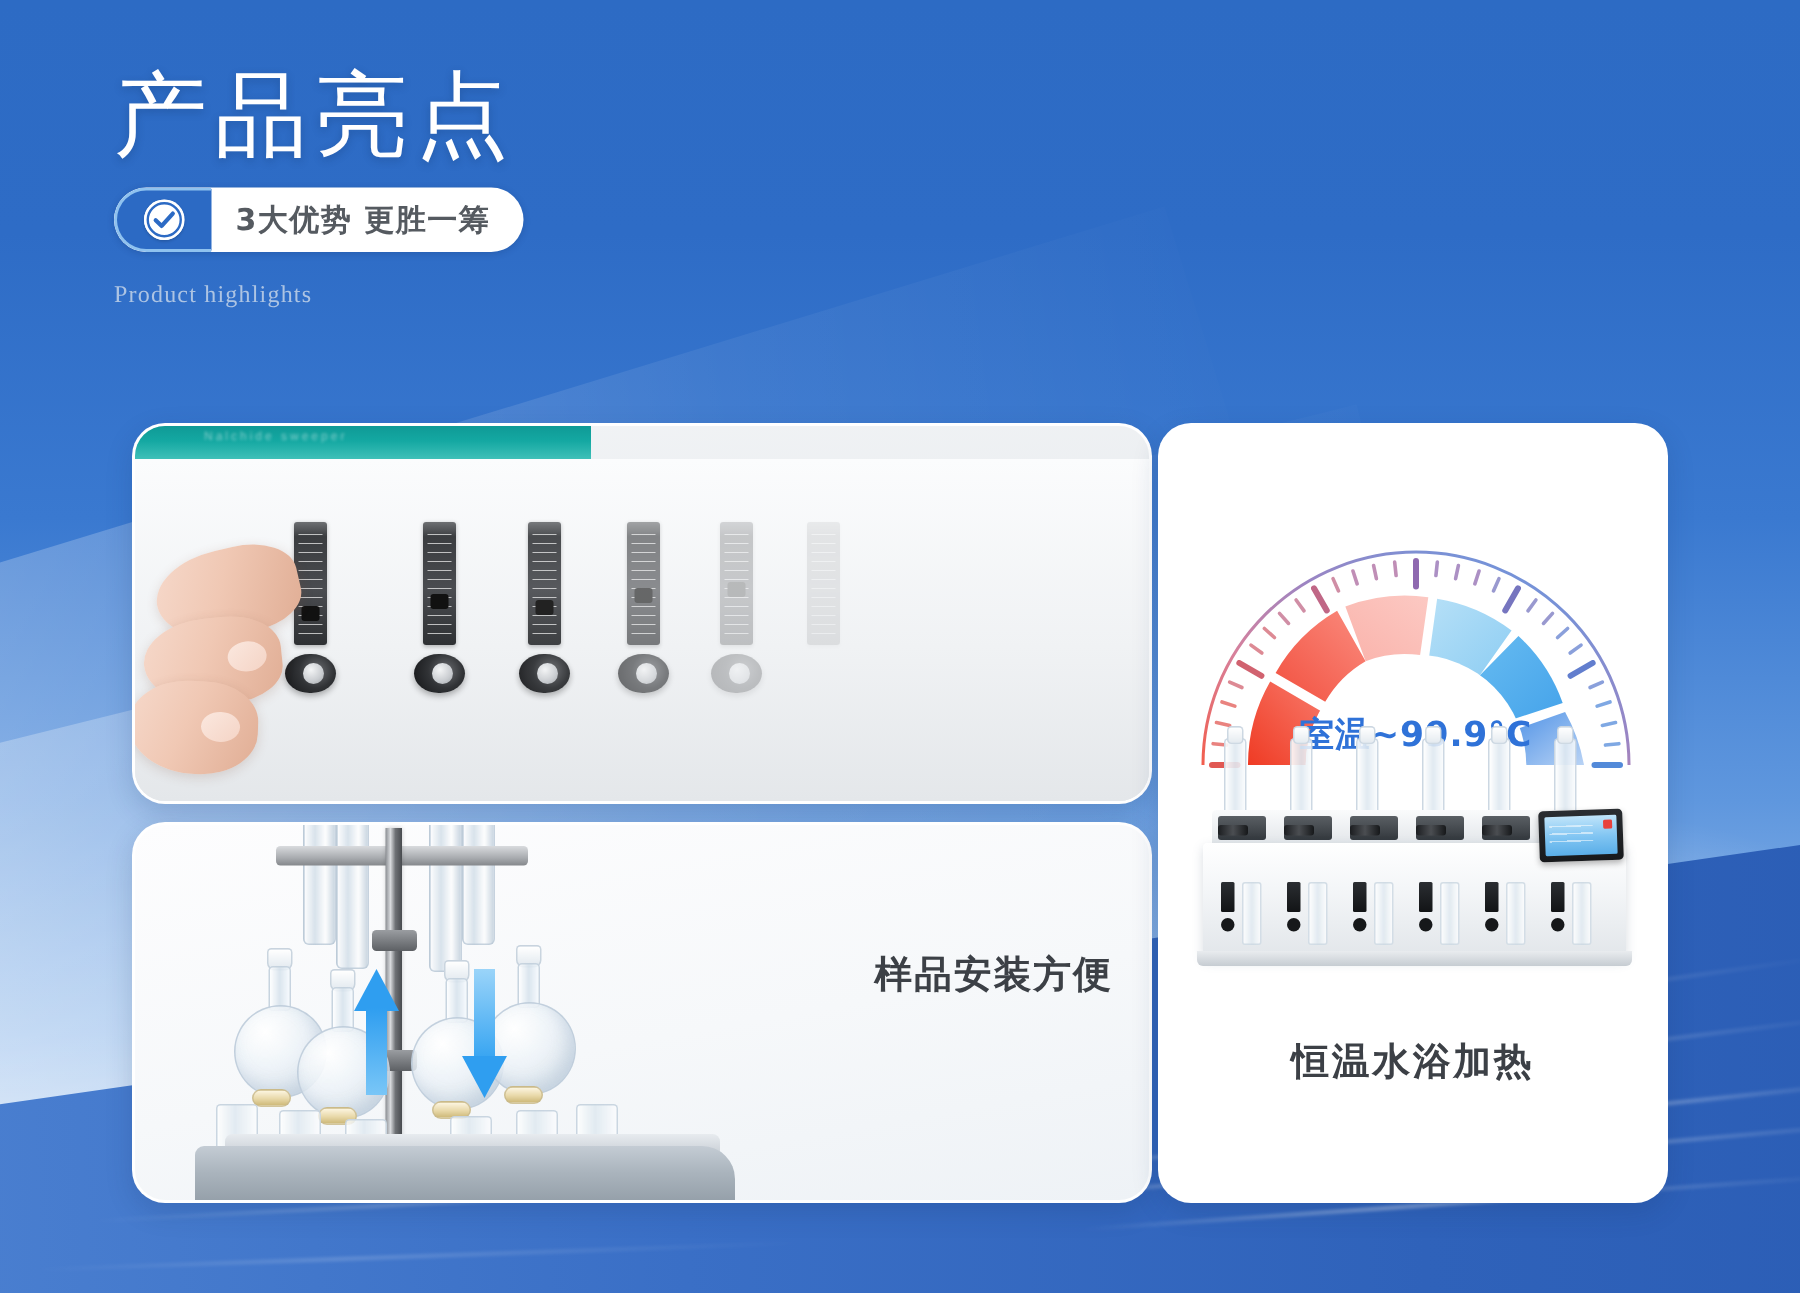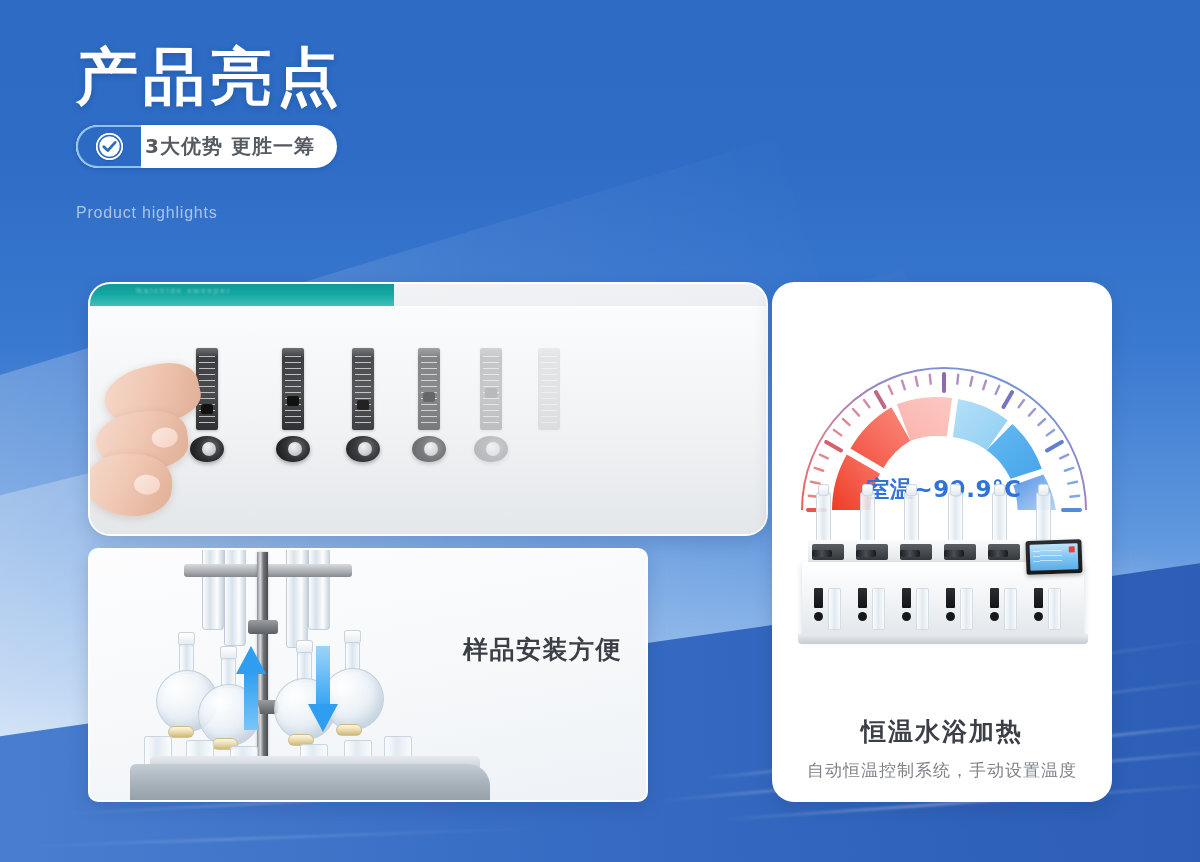--- a/index.html
+++ b/index.html
@@ -72,21 +72,21 @@
     position: absolute; right: -120px; top: 540px;
     width: 520px; height: 360px;
     background: radial-gradient(ellipse at center, rgba(255,255,255,0.45), rgba(255,255,255,0) 70%);
   }
 
   
   .header { position: absolute; left: 76px; top: 44px; z-index: 5; }
 
   .headline {
     font-size: 62px;
-    font-weight: bold;
+    font-weight: normal;
     color: #ffffff;
     letter-spacing: 5px;
     line-height: 1.05;
     text-shadow: 0 2px 6px rgba(15,45,95,0.28);
     font-family: "DejaVu Sans", "Liberation Sans", sans-serif;
   }
 
   .badge {
     display: inline-flex;
     align-items: stretch;
@@ -107,50 +107,50 @@
   }
   .check-circle {
     width: 27px; height: 27px; border-radius: 50%;
     background: radial-gradient(circle at 35% 30%, #ffffff 0%, #eef4fb 70%, #dce8f6 100%);
     display: flex; align-items: center; justify-content: center;
     box-shadow: 0 1px 2px rgba(0,0,0,0.18);
   }
   .check-circle svg { display: block; }
   .badge-text {
     display: flex; align-items: center;
-    padding: 0 22px 0 4px;
+    padding: 0 22px 0 16px;
     font-size: 20px;
     font-weight: bold;
     color: #555a60;
     letter-spacing: 1px;
     white-space: nowrap;
     font-family: "DejaVu Sans", "Liberation Sans", sans-serif;
   }
 
   .sub-en {
-    margin-top: 36px;
+    margin-top: 20px;
     font-size: 16px;
     letter-spacing: 0.8px;
     color: #adc4e3;
-    font-family: Liberation Sans, sans-serif;
+    font-family: Liberation Serif, serif;
   }
 
   
   .cards { position: absolute; left: 88px; top: 282px; z-index: 4; }
 
   .card {
     position: absolute;
     background: #ffffff;
     border-radius: 22px;
     border: 2px solid rgba(255,255,255,0.95);
     box-shadow: 0 6px 18px rgba(20,50,100,0.18);
     overflow: hidden;
   }
   .card-a { left: 0;   top: 0;   width: 680px; height: 254px; }
-  .card-b { left: 0;   top: 266px; width: 560px; height: 254px; border-radius: 10px; }
+  .card-b { left: 0;   top: 266px; width: 680px; height: 254px; }
   .card-c { left: 684px; top: 0;  width: 340px; height: 520px; }
 
   
   .photo-a {
     position: absolute; inset: 0;
     background: linear-gradient(175deg, #f2f4f6 0%, #e9ecef 45%, #dfe3e7 100%);
   }
   .teal-strip {
     position: absolute; left: 0; top: 0; width: 45%; height: 22px;
     background: linear-gradient(180deg, #0f9a96 0%, #14a8a2 45%, #3fc0b8 100%);
@@ -404,21 +404,21 @@
     background: repeating-linear-gradient(180deg, rgba(255,255,255,.55) 0 1px, rgba(0,0,0,0) 1px 5px);
   }
   .lcd-dot {
     position: absolute; right: 3px; top: 3px; width: 6px; height: 6px;
     background: #e8413c; border-radius: 1px;
   }
 
   .cap-c {
     position: absolute; left: 0; right: 0; top: 408px; text-align: center;
   }
-  .cap-c .cap-title { letter-spacing: 2px; margin-top: 24px; }
+  .cap-c .cap-title { letter-spacing: 2px; }
   .cap-c .cap-sub { margin-top: 12px; font-size: 17px; }
 </style>
 </head>
 <body>
 
 <div id="page">
 
   <div class="bg-layer">
     <div class="wave-diag-left"></div>
     <div class="wave-diag-left2"></div>
@@ -723,19 +723,18 @@
 
           <div class="lcd">
             <div class="lcd-screen">
               <div class="lcd-dot"></div>
             </div>
           </div>
         </div>
 
         <div class="cap-c">
           <div class="cap-title">恒温水浴加热</div>
-          <div class="cap-sub">自动恒温控制系统，手动设置温度</div>
         </div>
       </div>
     </div>
 
   </div>
 </div>
 
 </body></html>

